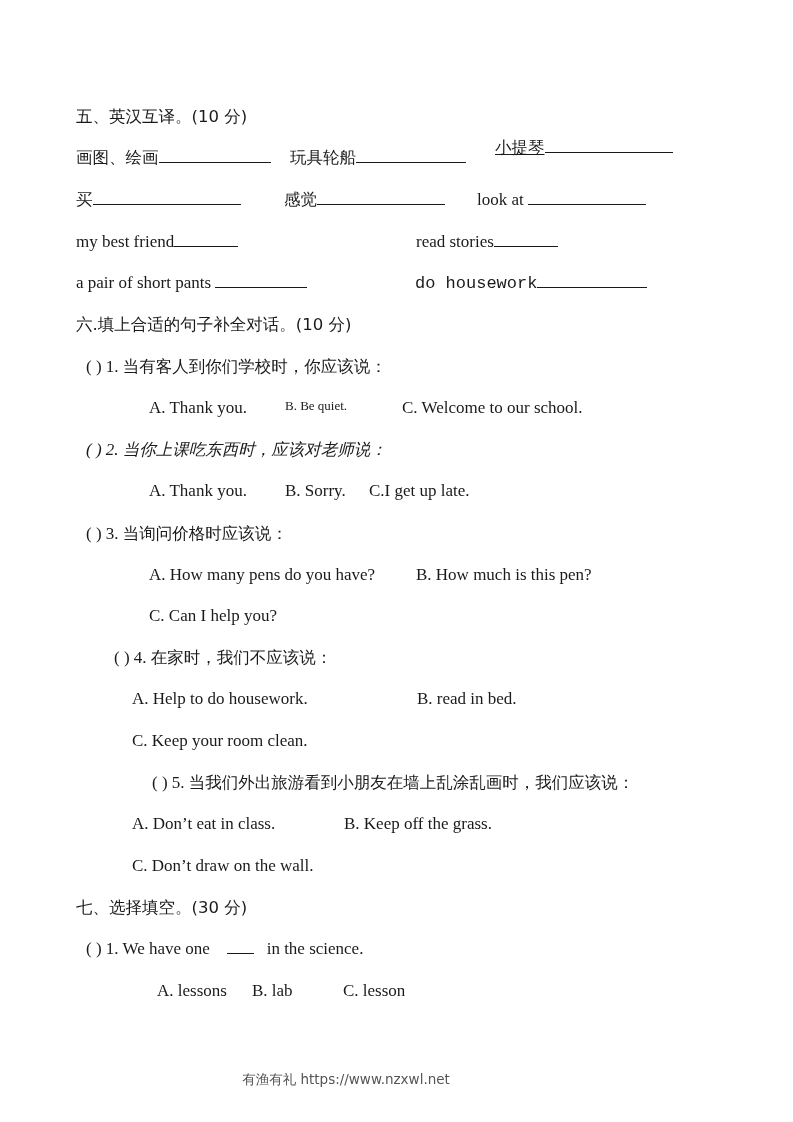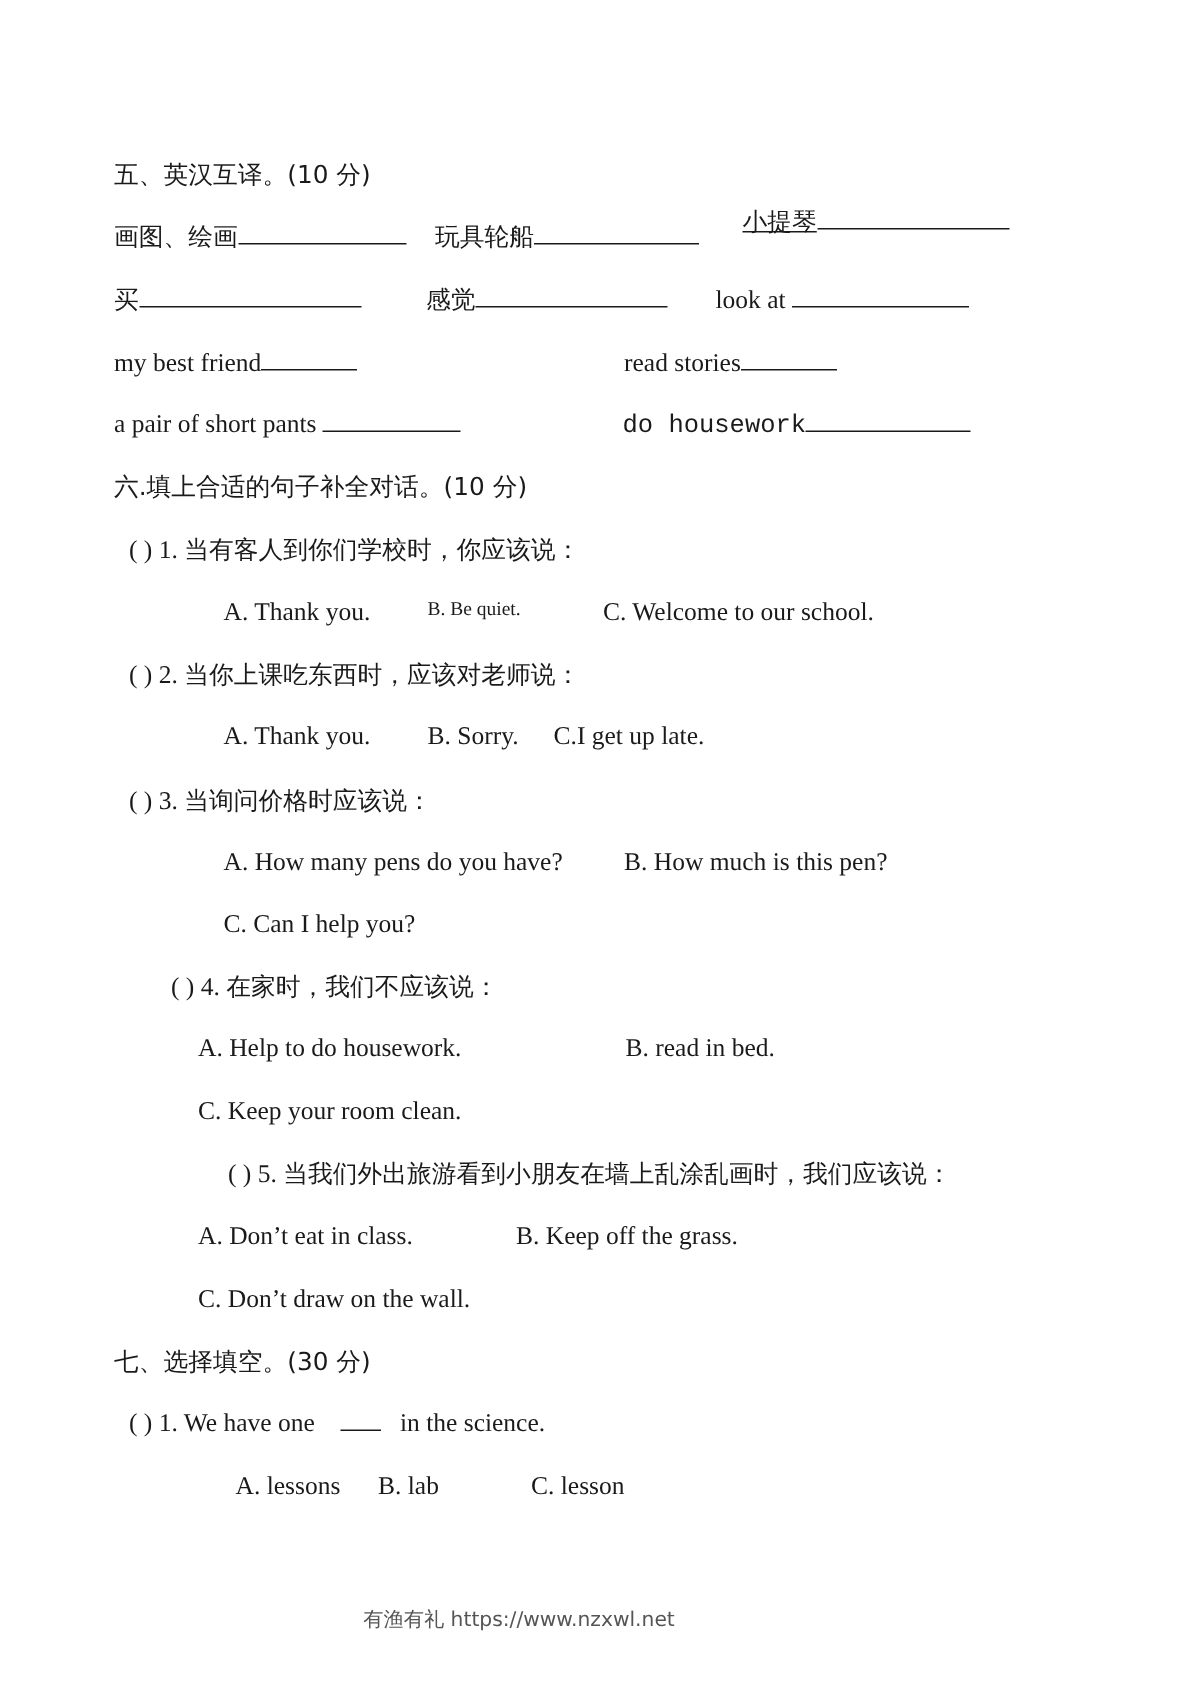--- a/index.html
+++ b/index.html
@@ -60,21 +60,21 @@
 
 <div class="abs" style="left:86px; top:356px; font-size:17px;">
   <span class="paren">(        )</span>
   <span>1.</span>
   <span class="cjk">当有客人到你们学校时，你应该说：</span>
 </div>
 <div class="abs" style="left:149px; top:398px; font-size:17px;">A. Thank you.</div>
 <div class="abs" style="left:285px; top:398px; font-size:13px;">B. Be quiet.</div>
 <div class="abs" style="left:402px; top:398px; font-size:17px;">C. Welcome to our school.</div>
 
-<div class="abs" style="left:86px; top:439px; font-size:17px;">
+<div class="abs" style="left:86px; top:439px; font-size:17px;font-style:italic;">
   <span class="paren">(        )</span>
   <span>2.</span>
   <span class="cjk">当你上课吃东西时，应该对老师说：</span>
 </div>
 <div class="abs" style="left:149px; top:481px; font-size:17px;">A. Thank you.</div>
 <div class="abs" style="left:285px; top:481px; font-size:17px;">B. Sorry.</div>
 <div class="abs" style="left:369px; top:481px; font-size:17px;">C.I get up late.</div>
 
 <div class="abs" style="left:86px; top:523px; font-size:17px;">
   <span class="paren">(        )</span>
@@ -107,15 +107,15 @@
 
 <div class="abs" style="left:86px; top:938px; font-size:17px;">
   <span class="paren">(        )</span>
   <span>1.</span>
   <span>We have one</span>
   &nbsp;&nbsp;&nbsp;<span class="blank" style="width:27px;"></span>&nbsp;&nbsp;
   <span>in the science.</span>
 </div>
 <div class="abs" style="left:157px; top:981px; font-size:17px;">A. lessons</div>
 <div class="abs" style="left:252px; top:981px; font-size:17px;">B. lab</div>
-<div class="abs" style="left:343px; top:981px; font-size:17px;margin-left:11px;">C. lesson</div>
+<div class="abs" style="left:343px; top:981px; font-size:17px;">C. lesson</div>
 
 <div class="footer">有渔有礼 https://www.nzxwl.net</div>
 
 </body></html>

